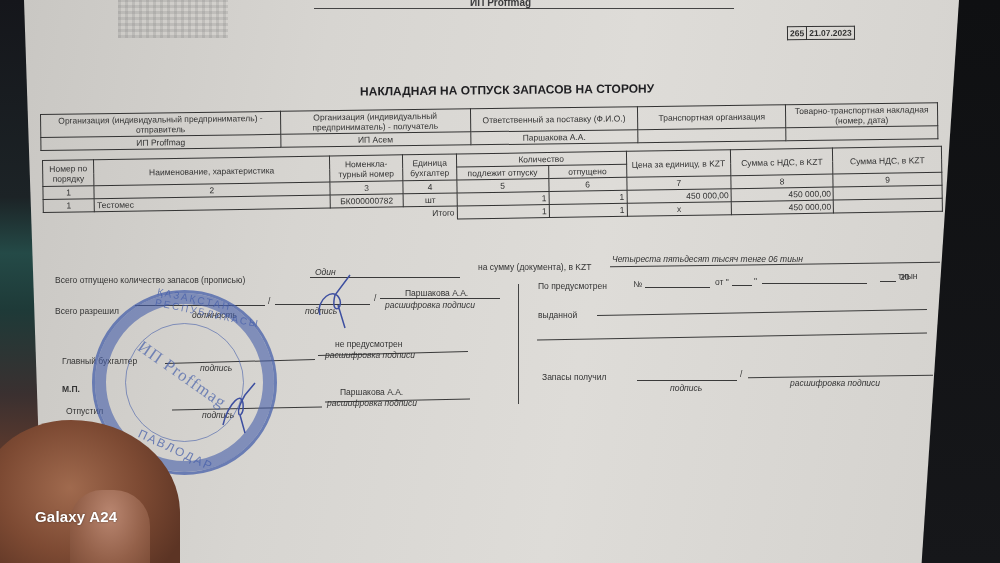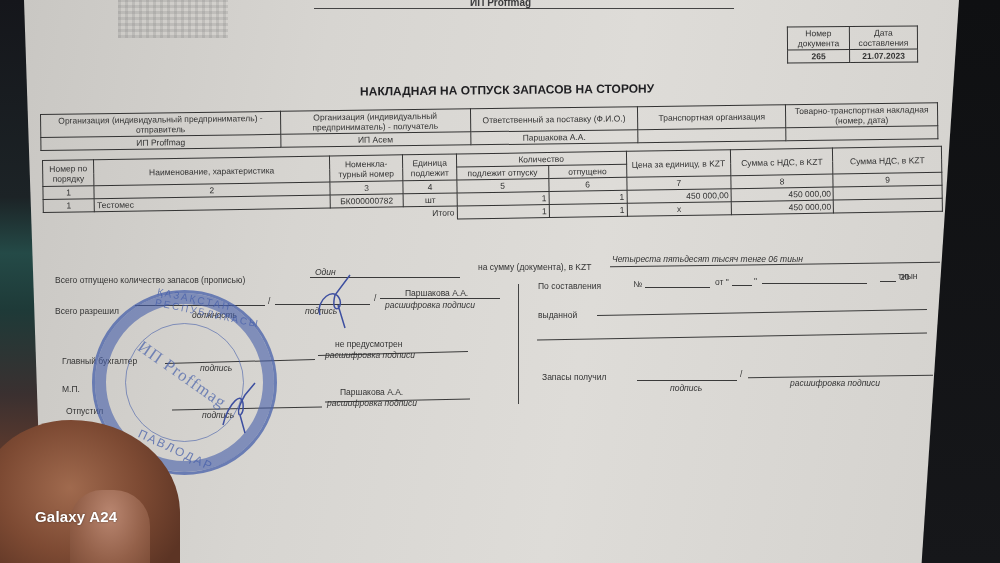--- a/index.html
+++ b/index.html
@@ -100,24 +100,20 @@
 <div class="bg-right"></div>
 
 <div class="paper"></div>
 
 <div class="qr"></div>
 <div class="top-line"></div>
 <div class="abs top-org">ИП Proffmag</div>
 
 <table class="grid docnum">
   <tbody>
-      <tr>
-    <td style="width:62px">Номер документа</td>
-    <td style="width:68px">Дата составления</td>
-  </tr>
   <tr>
     <td style="font-weight:bold">265</td>
     <td style="font-weight:bold">21.07.2023</td>
   </tr>
 </tbody>
   </table>
 
 <div class="abs title">НАКЛАДНАЯ НА ОТПУСК ЗАПАСОВ НА СТОРОНУ</div>
 
 <table class="grid orgs">
@@ -138,21 +134,21 @@
   </tr>
 </tbody>
   </table>
 
 <table class="grid items">
   <tbody>
       <tr>
     <td rowspan="2" style="width:50px">Номер по порядку</td>
     <td rowspan="2" style="width:230px">Наименование, характеристика</td>
     <td rowspan="2" style="width:72px">Номенкла-турный номер</td>
-    <td rowspan="2" style="width:52px">Единица подлежит</td>
+    <td rowspan="2" style="width:52px">Единица бухгалтер</td>
     <td colspan="2">Количество</td>
     <td rowspan="2" style="width:102px">Цена за единицу, в KZT</td>
     <td rowspan="2" style="width:100px">Сумма с НДС, в KZT</td>
     <td rowspan="2" style="width:106px">Сумма НДС, в KZT</td>
   </tr>
   <tr>
     <td style="width:90px">подлежит отпуску</td>
     <td style="width:76px">отпущено</td>
   </tr>
   <tr>
@@ -207,31 +203,31 @@
 <div class="line" style="left:380px;top:298px;width:120px"></div>
 <div class="abs lbl ital" style="left:385px;top:300px">расшифровка подписи</div>
 
 <div class="abs lbl" style="left:62px;top:356px">Главный бухгалтер</div>
 <div class="line" style="left:165px;top:361px;width:150px;transform:rotate(-1.5deg)"></div>
 <div class="abs lbl ital" style="left:200px;top:363px">подпись</div>
 <div class="line" style="left:318px;top:353px;width:150px;transform:rotate(-1.5deg)"></div>
 <div class="abs lbl" style="left:335px;top:339px">не предусмотрен</div>
 <div class="abs lbl ital" style="left:325px;top:350px">расшифровка подписи</div>
 
-<div class="abs lbl" style="left:62px;top:384px;font-weight:normal">М.П.</div>
+<div class="abs lbl" style="left:62px;top:384px;font-weight:bold">М.П.</div>
 
 <div class="abs lbl" style="left:66px;top:406px">Отпустил</div>
 <div class="line" style="left:172px;top:408px;width:150px;transform:rotate(-1.2deg)"></div>
 <div class="abs lbl ital" style="left:202px;top:410px">подпись</div>
 <div class="line" style="left:325px;top:400px;width:145px;transform:rotate(-1.2deg)"></div>
 <div class="abs lbl" style="left:340px;top:387px">Паршакова А.А.</div>
 <div class="abs lbl ital" style="left:327px;top:398px">расшифровка подписи</div>
 
 <div class="divider-v"></div>
-<div class="abs lbl" style="left:538px;top:281px">По составления</div>
+<div class="abs lbl" style="left:538px;top:281px">По предусмотрен</div>
 <div class="abs lbl" style="left:633px;top:279px">№</div>
 <div class="line" style="left:645px;top:287px;width:65px"></div>
 <div class="abs lbl" style="left:715px;top:277px">от "</div>
 <div class="line" style="left:732px;top:285px;width:20px"></div>
 <div class="abs lbl" style="left:754px;top:276px">"</div>
 <div class="line" style="left:762px;top:283px;width:105px"></div>
 <div class="abs lbl" style="left:900px;top:272px">20</div>
 <div class="line" style="left:880px;top:281px;width:16px"></div>
 <div class="abs lbl" style="left:898px;top:271px">тиын</div>
 

